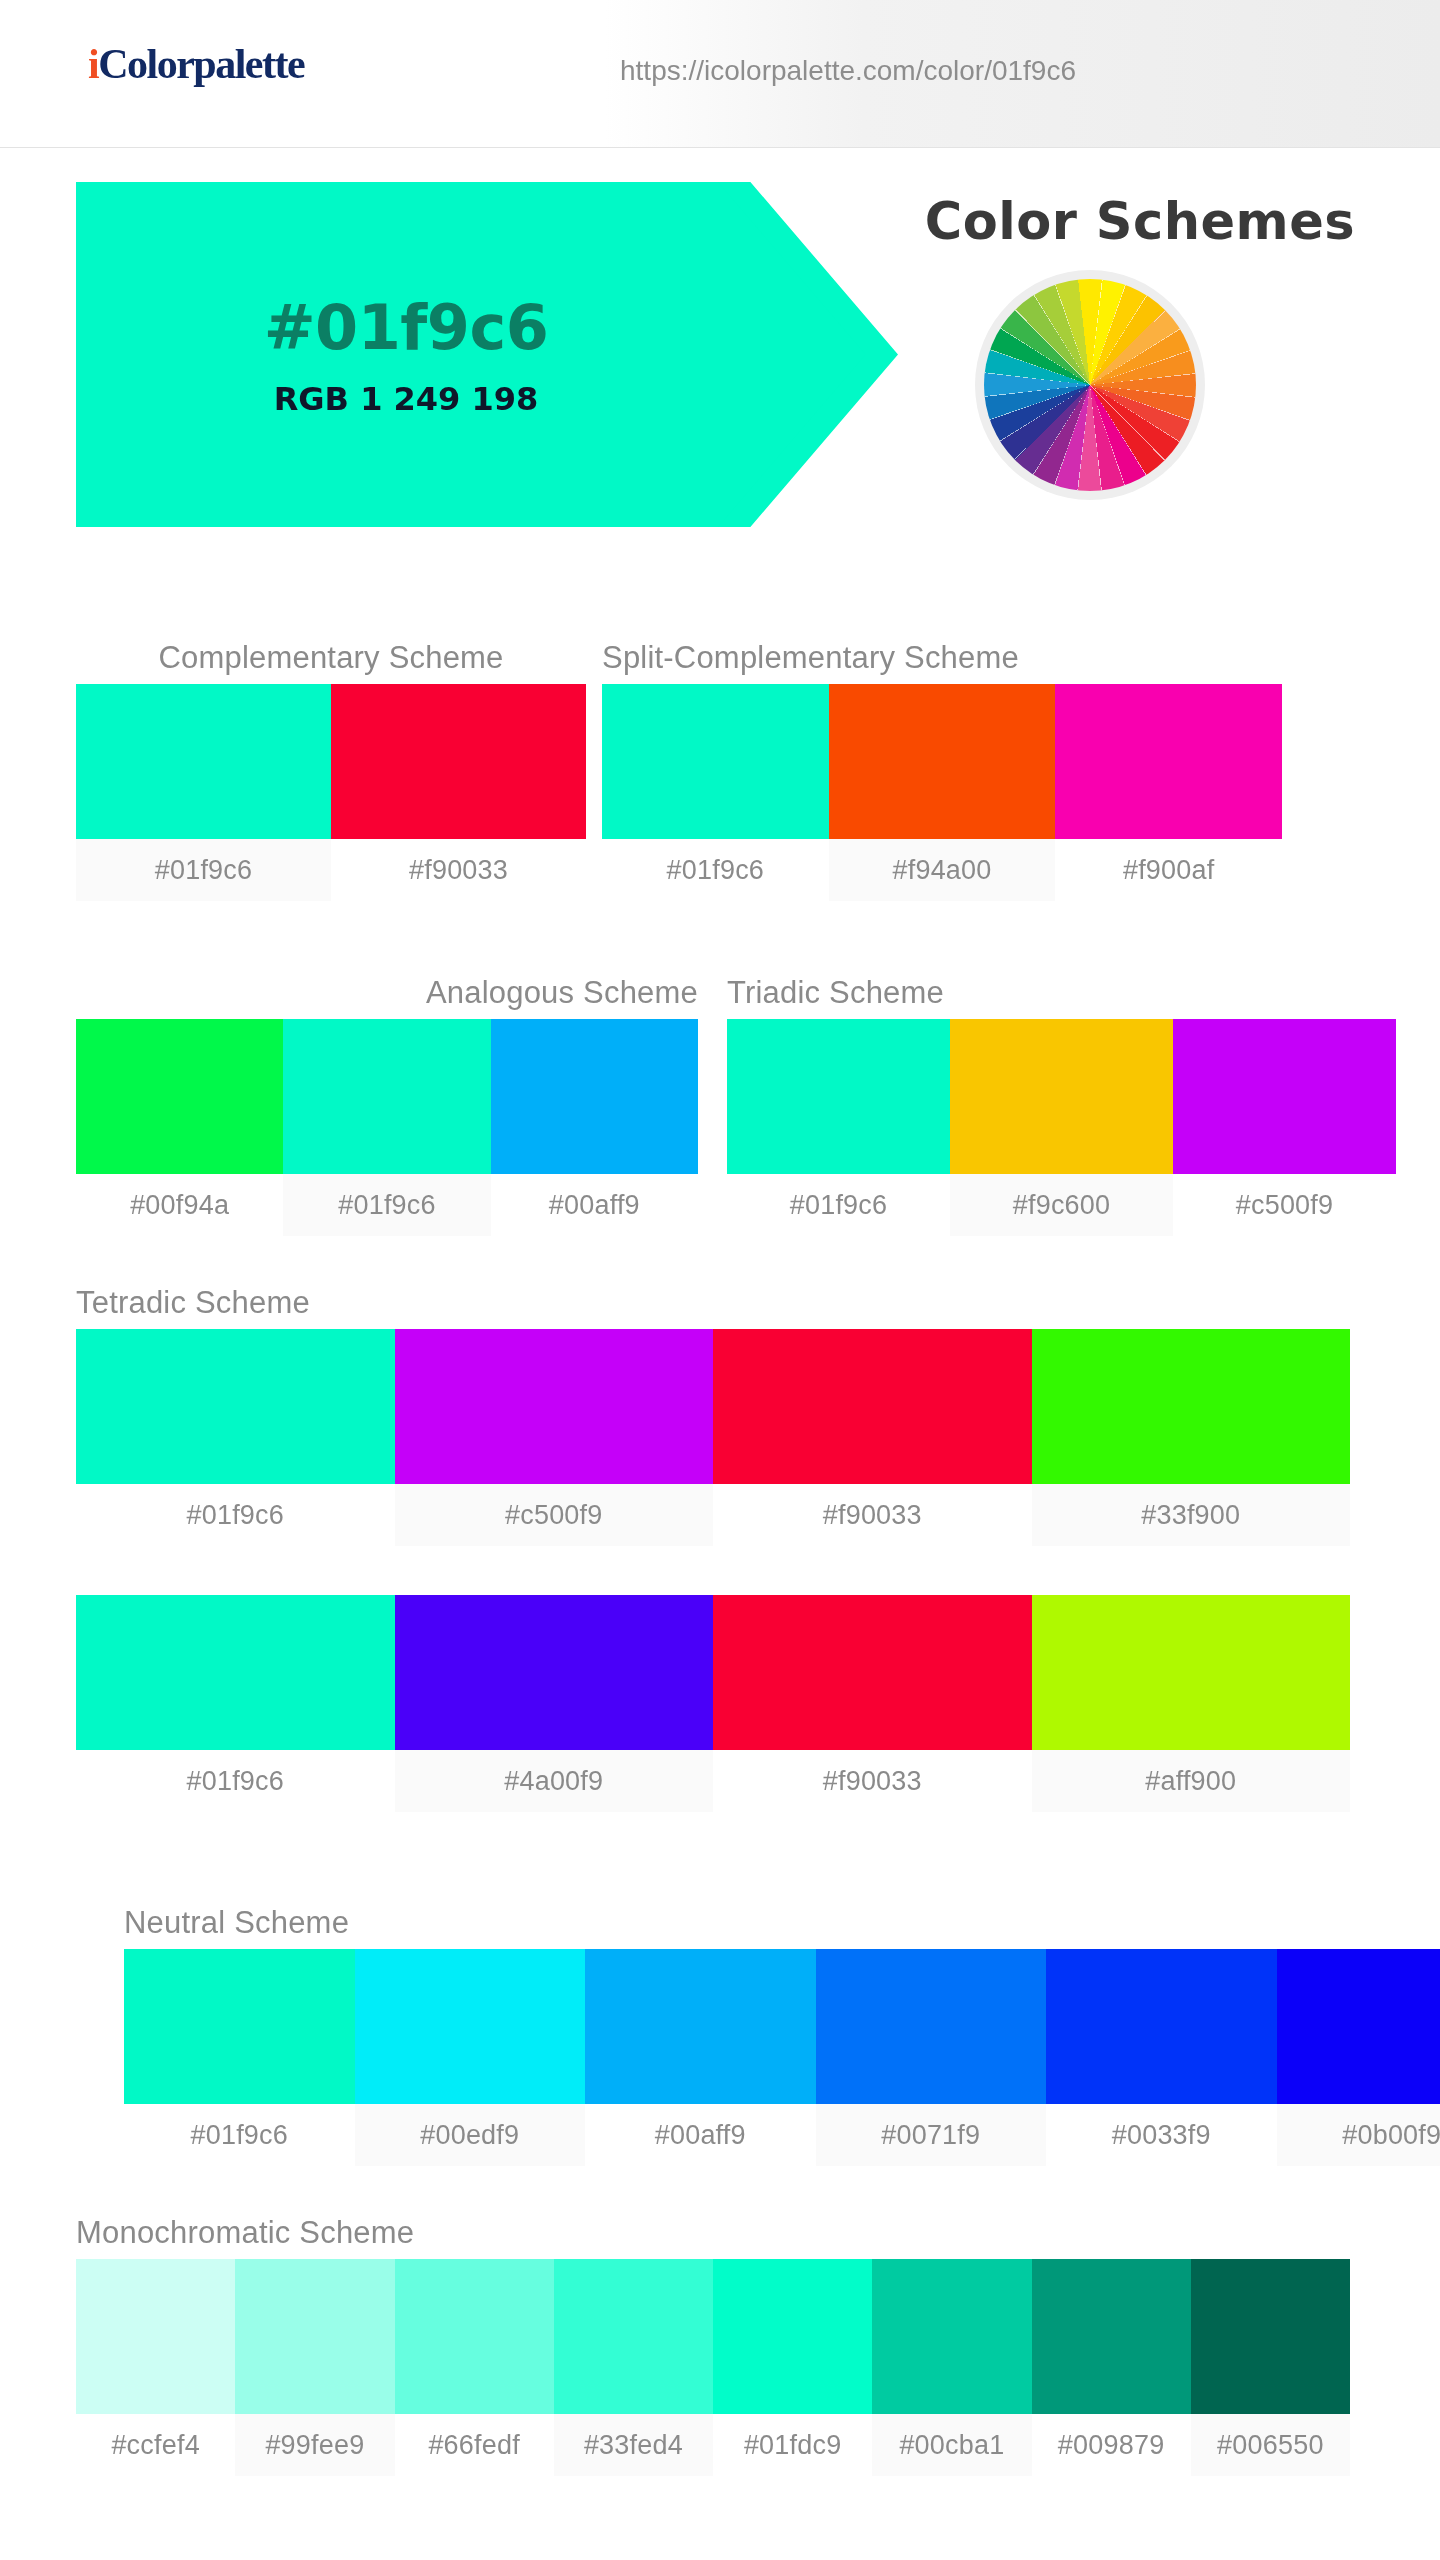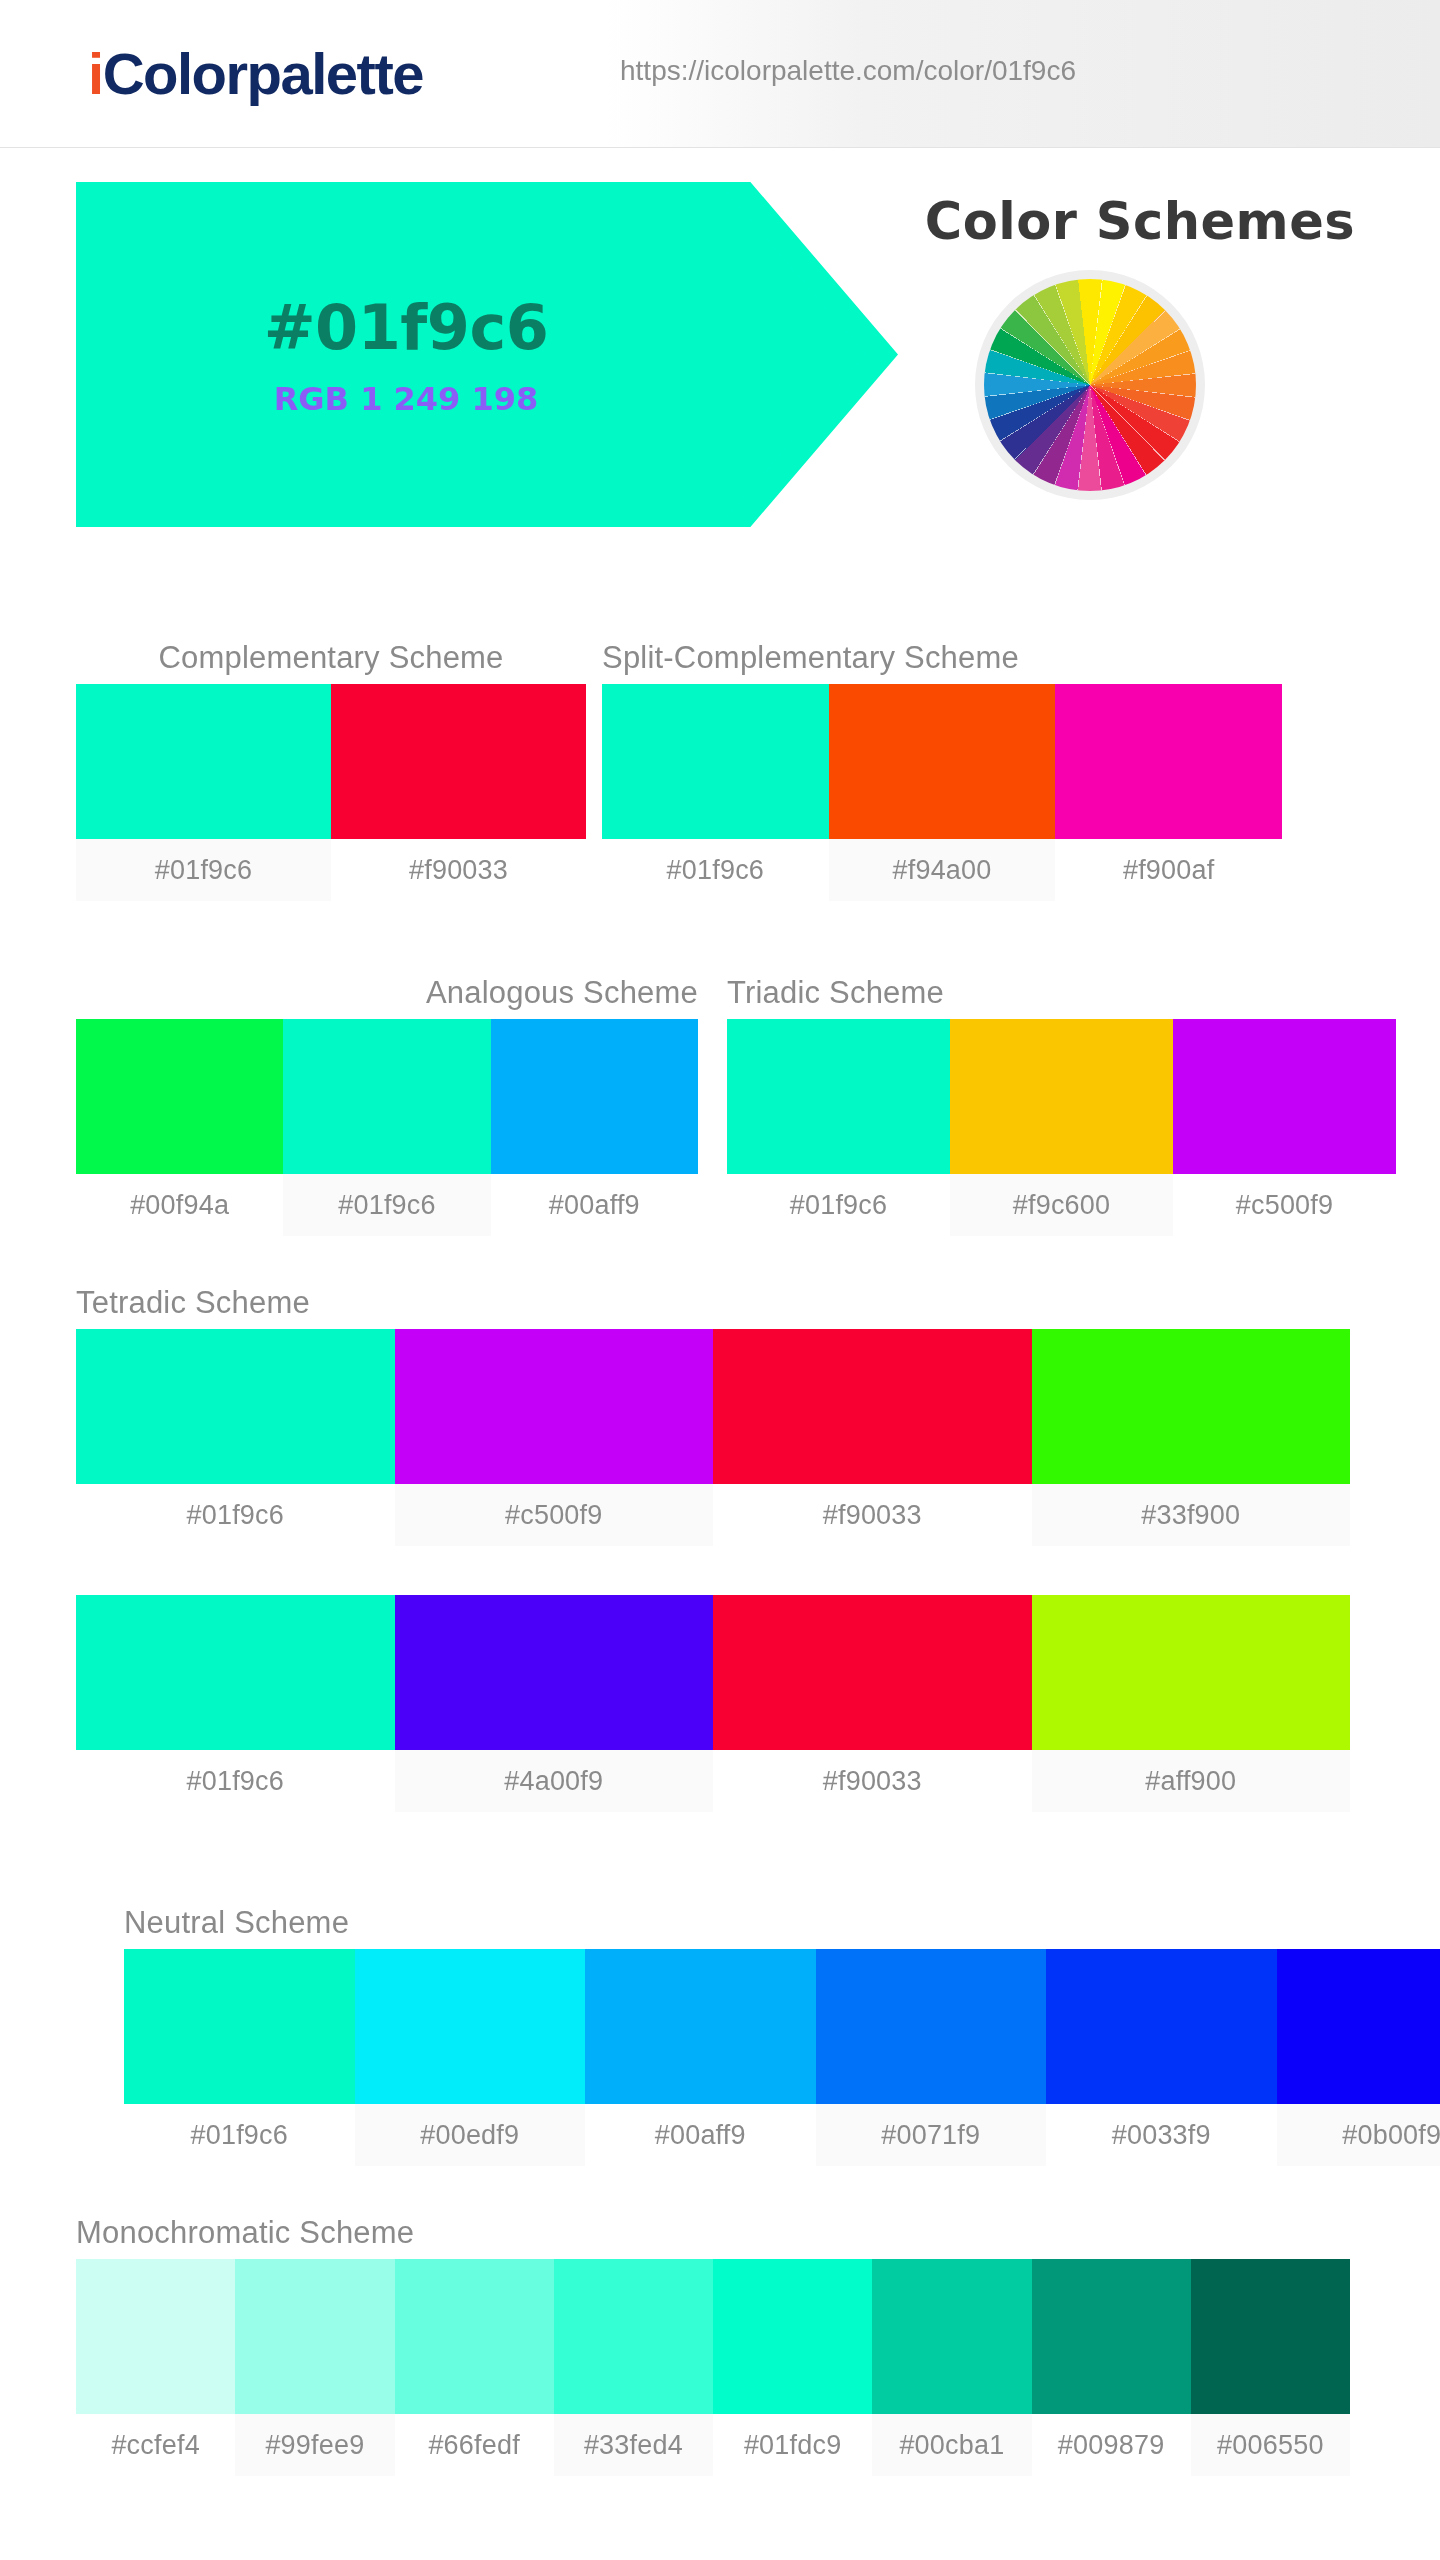--- a/index.html
+++ b/index.html
@@ -23,22 +23,22 @@
   #header {
     position: absolute;
     left: 0; top: 0;
     width: 1440px; height: 148px;
     background: linear-gradient(to right, #ffffff 0%, #ffffff 42%, #f2f2f2 60%, #ececec 100%);
     border-bottom: 1px solid #e3e3e3;
   }
   #logo {
     position: absolute;
     left: 88px; top: 40px;
-    font-family: Liberation Sans, sans-serif;
-    font-size: 58px;
+    font-family: Liberation Serif, serif;
+    font-size: 42px;
     font-weight: bold;
     letter-spacing: -1.5px;
     white-space: nowrap;
   }
   #logo .i { color: #f04e23; }
   #logo .rest { color: #122a63; }
   #page-url {
     position: absolute;
     left: 620px; top: 55px;
     font-family: "Liberation Sans", sans-serif;
@@ -85,21 +85,21 @@
     font-family: "DejaVu Sans", sans-serif;
     font-size: 62px;
     font-weight: bold;
     color: #0b7f64;
     letter-spacing: -0.5px;
   }
   #hero-rgb {
     font-family: "DejaVu Sans", sans-serif;
     font-size: 32px;
     font-weight: bold;
-    color: #8b5cf6;
+    color: #0f172a;
     letter-spacing: 0px;
   }
 
   #schemes-title {
     position: absolute;
     left: 860px; top: 22px;
     width: 560px;
     text-align: center;
     font-family: "DejaVu Sans", sans-serif;
     font-size: 51px;

